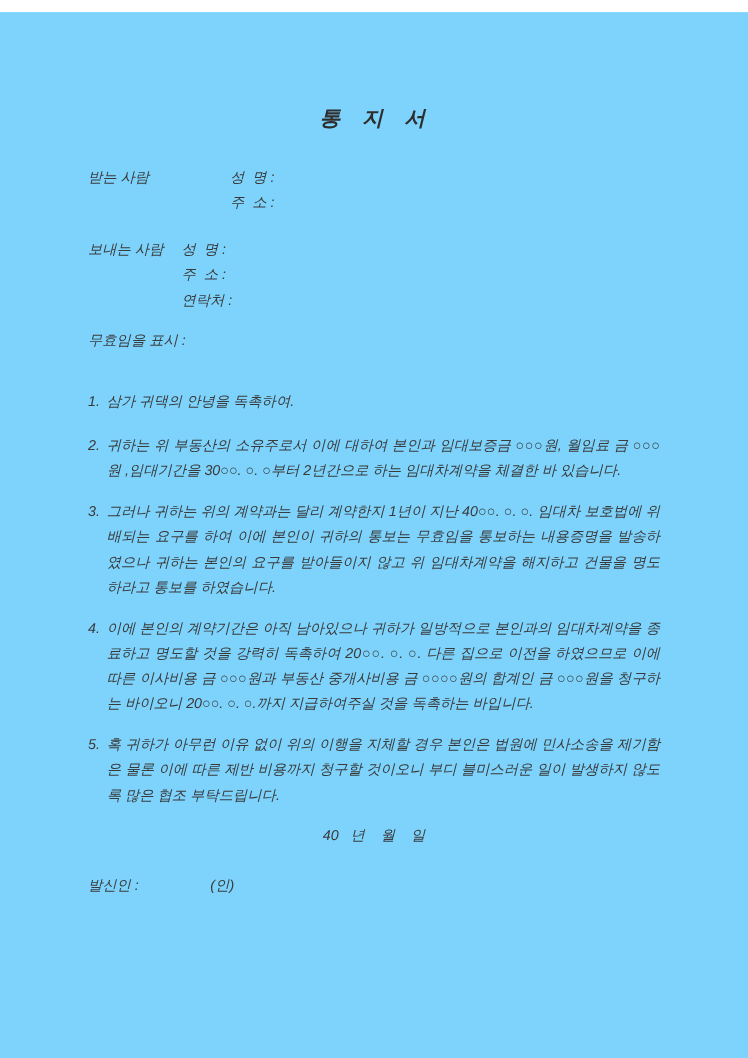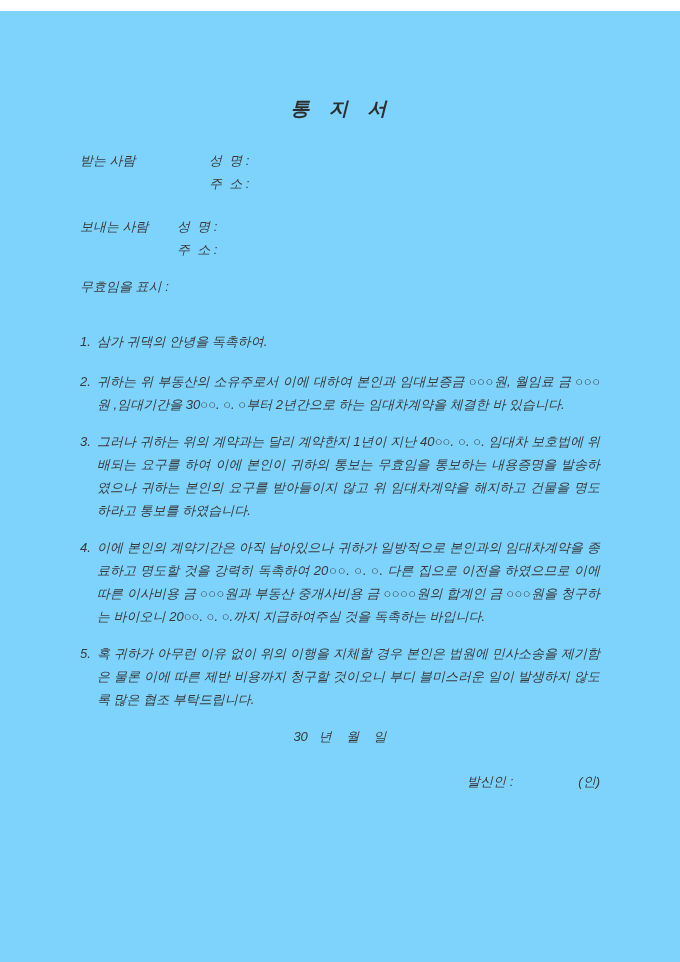--- a/index.html
+++ b/index.html
@@ -23,38 +23,38 @@
     font-size: 19px;
     font-weight: bold;
     line-height: 20px;
     letter-spacing: 3px;
     white-space: pre;
     color: #2e2e2e;
     margin-bottom: 30px;
   }
   .addr-block { display: flex; }
   .addr-block.recipient { margin-bottom: 20px; gap: 44px; }
-  .addr-block.sender { margin-bottom: 14px; gap: 12px; }
+  .addr-block.sender { margin-bottom: 14px; }
   .addr-label { width: 85px; flex: none; white-space: pre; }
   .addr-fields { flex: 1; }
   .field-line { white-space: pre; }
   .property-line { white-space: pre; margin-bottom: 32px; }
   .para { display: flex; margin-bottom: 14px; }
   .para-num { width: 17px; flex: none; }
   .para-text { flex: 1; text-align: justify; }
   .para.p1 { margin-bottom: 17px; }
   .date-line {
     margin-top: 12px;
     text-align: center;
     white-space: pre;
   }
   .signer-line {
     margin-top: 22px;
     display: flex;
-    justify-content: flex-end;
+    justify-content: flex-start;
     gap: 65px;
     white-space: pre;
   }
 </style>
 </head>
 <body>
 
 <div class="page">
 
   <div class="title">통  지  서</div>
@@ -65,20 +65,21 @@
       <div class="field-line">성  명 :</div>
       <div class="field-line">주  소 :</div>
     </div>
   </div>
 
   <div class="addr-block sender">
     <div class="addr-label">보내는 사람</div>
     <div class="addr-fields">
       <div class="field-line">성  명 :</div>
       <div class="field-line">주  소 :</div>
+      <div class="field-line">연락처 :</div>
     </div>
   </div>
 
   <div class="property-line">무효임을 표시 :</div>
 
   <div class="para p1">
     <span class="para-num">1.</span>
     <div class="para-text">삼가 귀댁의 안녕을 독촉하여.</div>
   </div>
 
@@ -95,20 +96,20 @@
   <div class="para">
     <span class="para-num">4.</span>
     <div class="para-text">이에 본인의 계약기간은 아직 남아있으나 귀하가 일방적으로 본인과의 임대차계약을 종료하고 명도할 것을 강력히 독촉하여 20○○. ○. ○. 다른 집으로 이전을 하였으므로 이에 따른 이사비용 금 ○○○원과 부동산 중개사비용 금 ○○○○원의 합계인 금 ○○○원을 청구하는 바이오니 20○○. ○. ○.까지 지급하여주실 것을 독촉하는 바입니다.</div>
   </div>
 
   <div class="para">
     <span class="para-num">5.</span>
     <div class="para-text">혹 귀하가 아무런 이유 없이 위의 이행을 지체할 경우 본인은 법원에 민사소송을 제기함은 물론 이에 따른 제반 비용까지 청구할 것이오니 부디 블미스러운 일이 발생하지 않도록 많은 협조 부탁드립니다.</div>
   </div>
 
-  <div class="date-line">30   년    월    일</div>
+  <div class="date-line">40   년    월    일</div>
 
   <div class="signer-line">
     <span>발신인 :</span>
     <span>(인)</span>
   </div>
 
 </div>
 
 </body></html>

